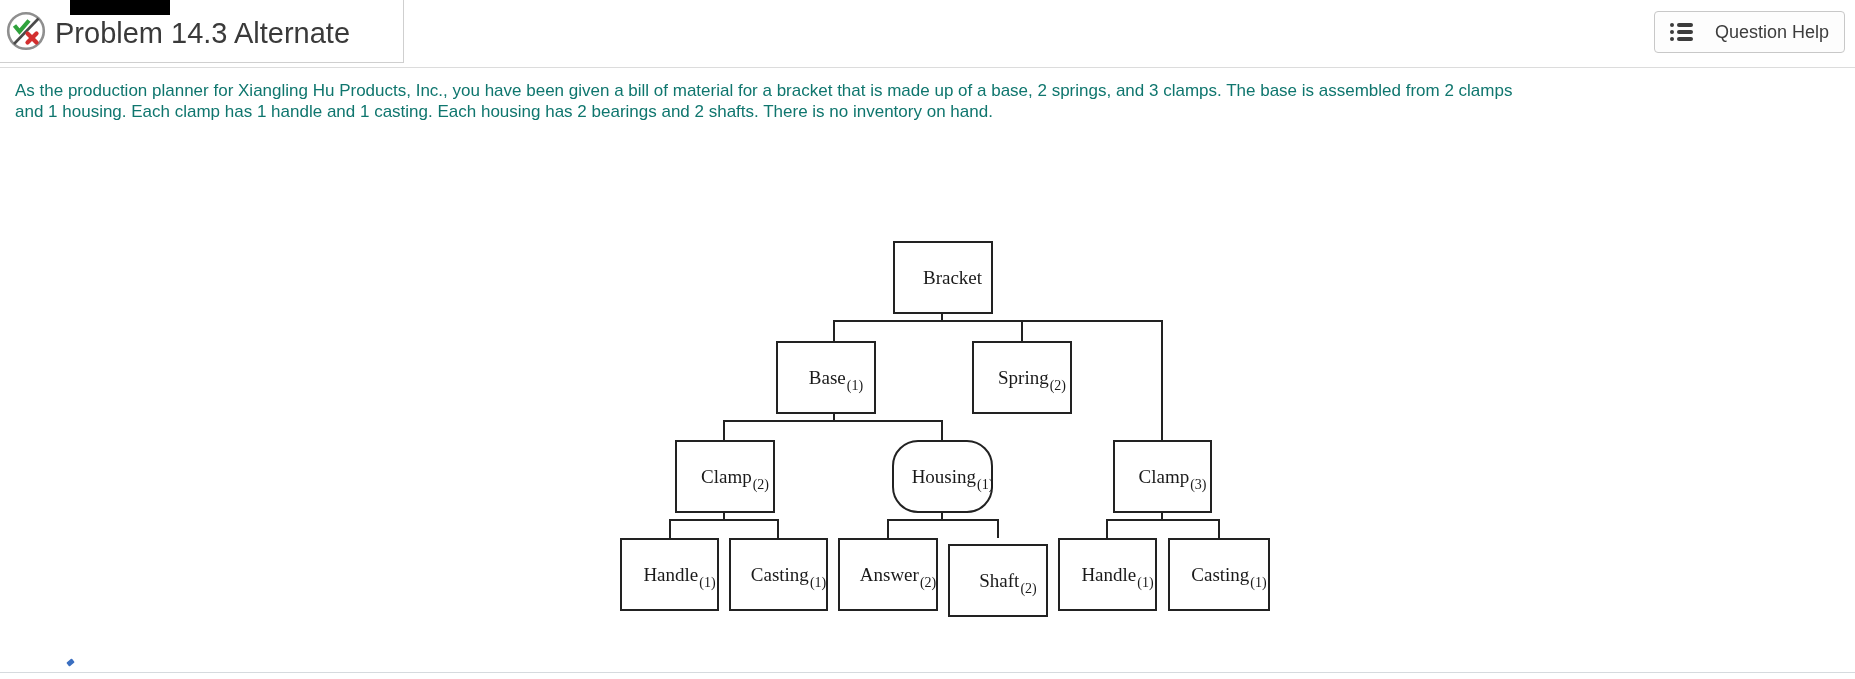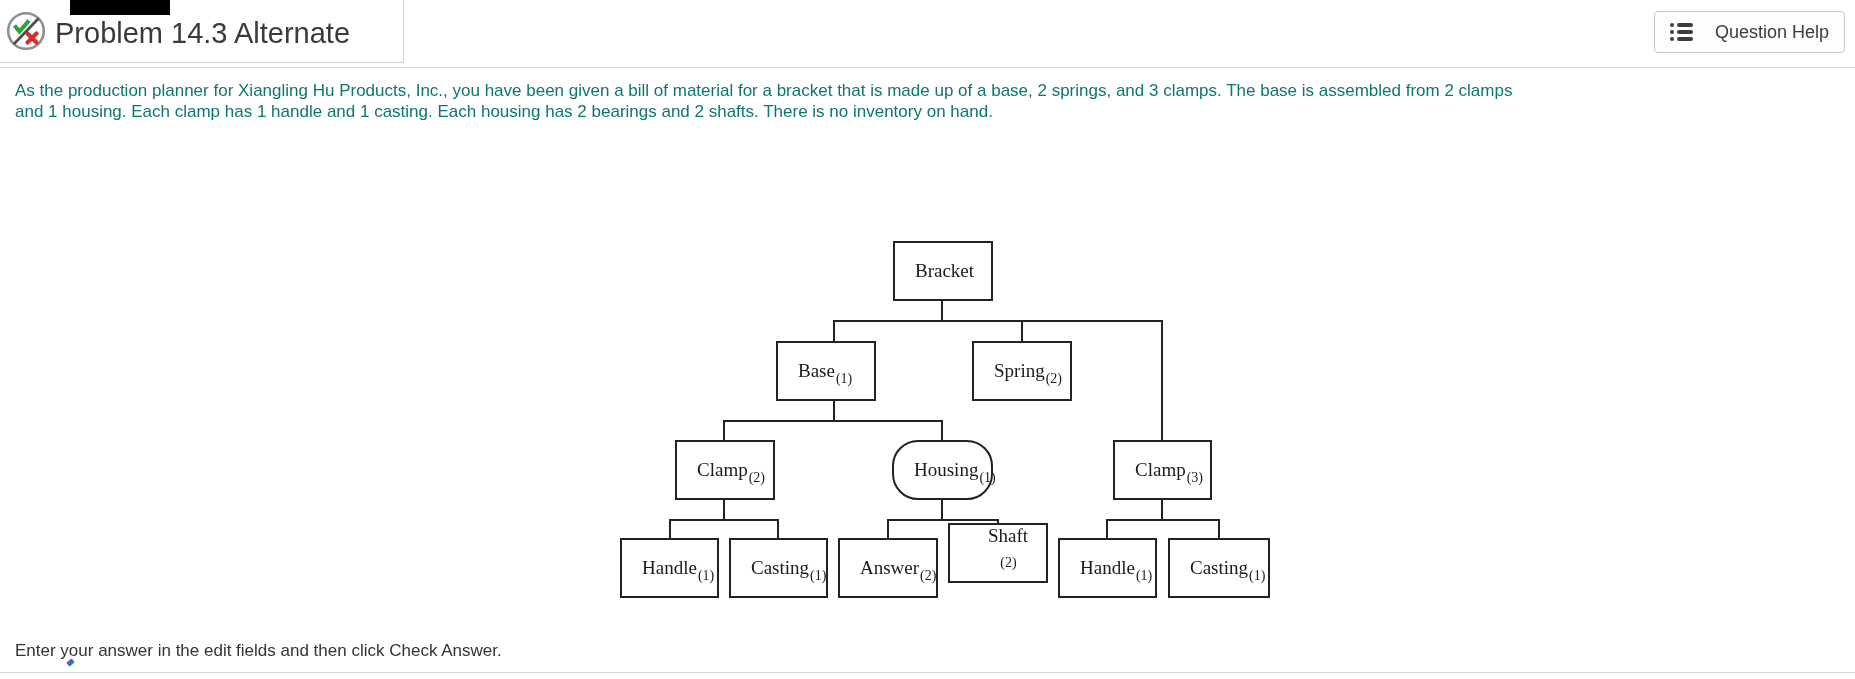--- a/index.html
+++ b/index.html
@@ -48,22 +48,22 @@
     font-size: 17px; font-style: italic; color: #2b2b2b;
   }
   .intro {
     position: absolute; left: 15px; top: 190px; margin: 0;
     font-size: 17px; color: #2b2b2b;
   }
 
   
   .diagram { position: absolute; left: 0; top: 225px; width: 1855px; height: 392px; }
   .node {
-    position: absolute; height: 60px; border: 2px solid #222; background: #fff;
-    display: flex; align-items: center; justify-content: flex-start;
+    position: absolute; height: 73px; border: 2px solid #222; background: #fff;
+    display: flex; align-items: center; justify-content: center;
     font-family: "Liberation Serif", serif; font-size: 19px; color: #1a1a1a; padding-left: 20px;
   }
   .node .qty { font-size: 14px; position: relative; top: 8px; margin-left: 1px; }
   .vl { position: absolute; width: 2px; background: #222; }
   .hl { position: absolute; height: 2px; background: #222; }
 
   
   .footer-note { position: absolute; left: 15px; top: 641px; font-size: 17px; color: #333; }
   .bottom-divider { position: absolute; left: 0; top: 672px; width: 100%; height: 1px; background: #d6dade; }
   .blue-speck {
@@ -170,31 +170,30 @@
         <span class="qty">(1)</span>
     </div>
     <div class="node" style="left:729px;top:313px;width:99px;">
       <span class="nm">Casting</span>
         <span class="qty">(1)</span>
     </div>
     <div class="node" style="left:838px;top:313px;width:100px;">
       <span class="nm">Answer</span>
         <span class="qty">(2)</span>
     </div>
-    <div class="node" style="left:948px;top:298px;width:100px;flex-direction:column;">
+    <div class="node" style="left:948px;top:319px;width:100px;">
       <span class="nm">Shaft</span>
         <span class="qty">(2)</span>
     </div>
     <div class="node" style="left:1058px;top:313px;width:99px;">
       <span class="nm">Handle</span>
         <span class="qty">(1)</span>
     </div>
     <div class="node" style="left:1168px;top:313px;width:102px;">
       <span class="nm">Casting</span>
         <span class="qty">(1)</span>
     </div>
   </div>
 
-  <div class="footer-note">Enter your answer in the edit fields and then click Check Answer.</div>
   <div class="blue-speck"></div>
   <div class="bottom-divider"></div>
 
 </div>
 
 </body></html>

